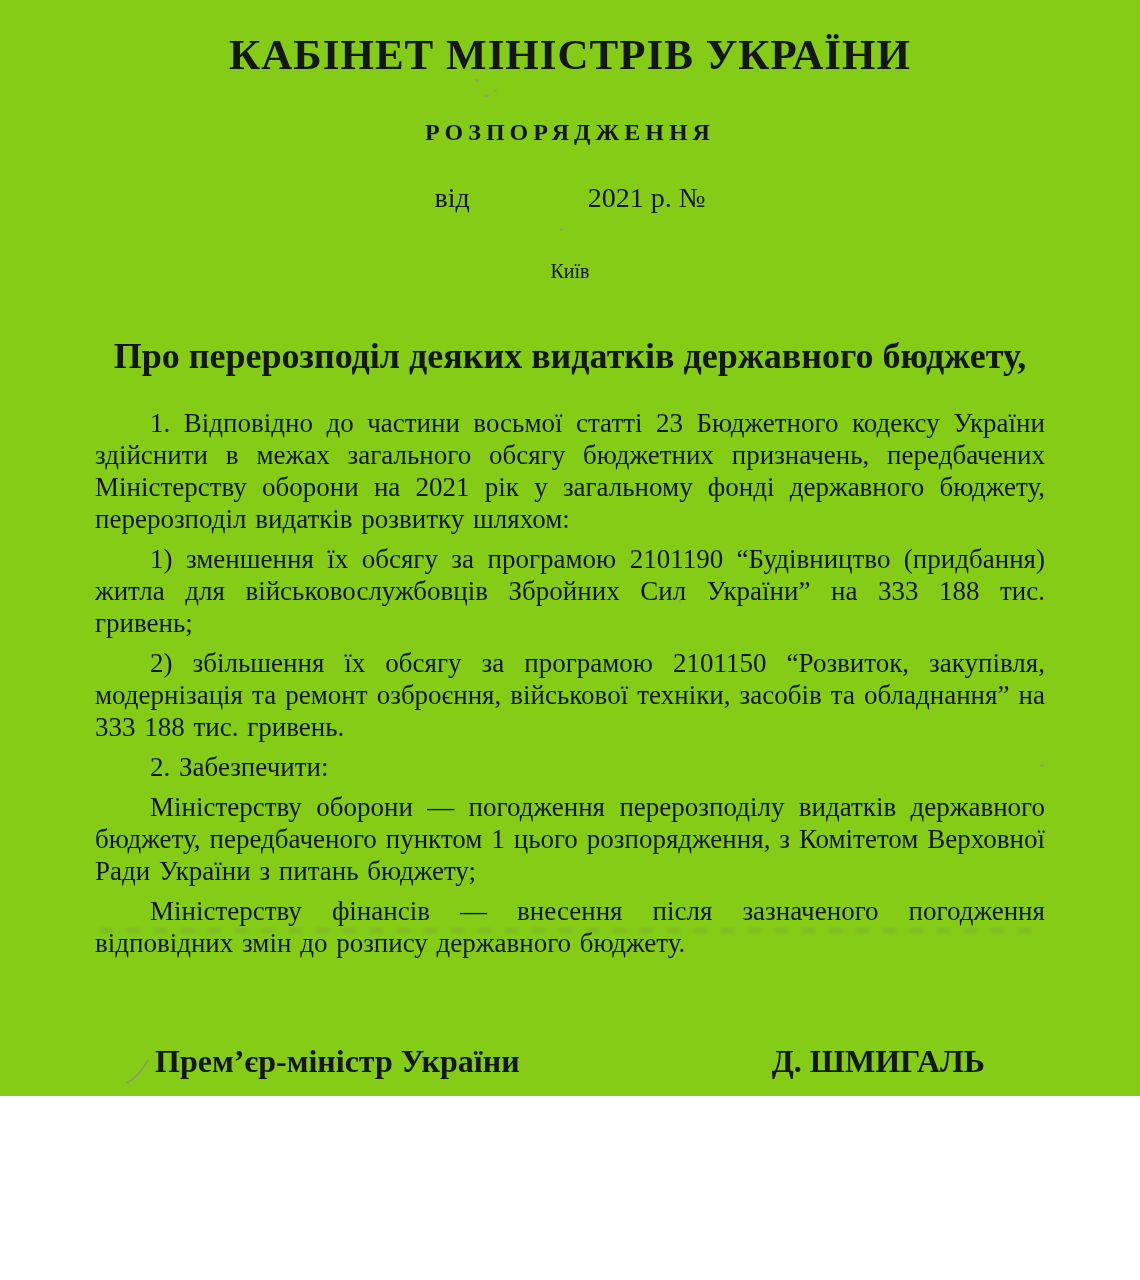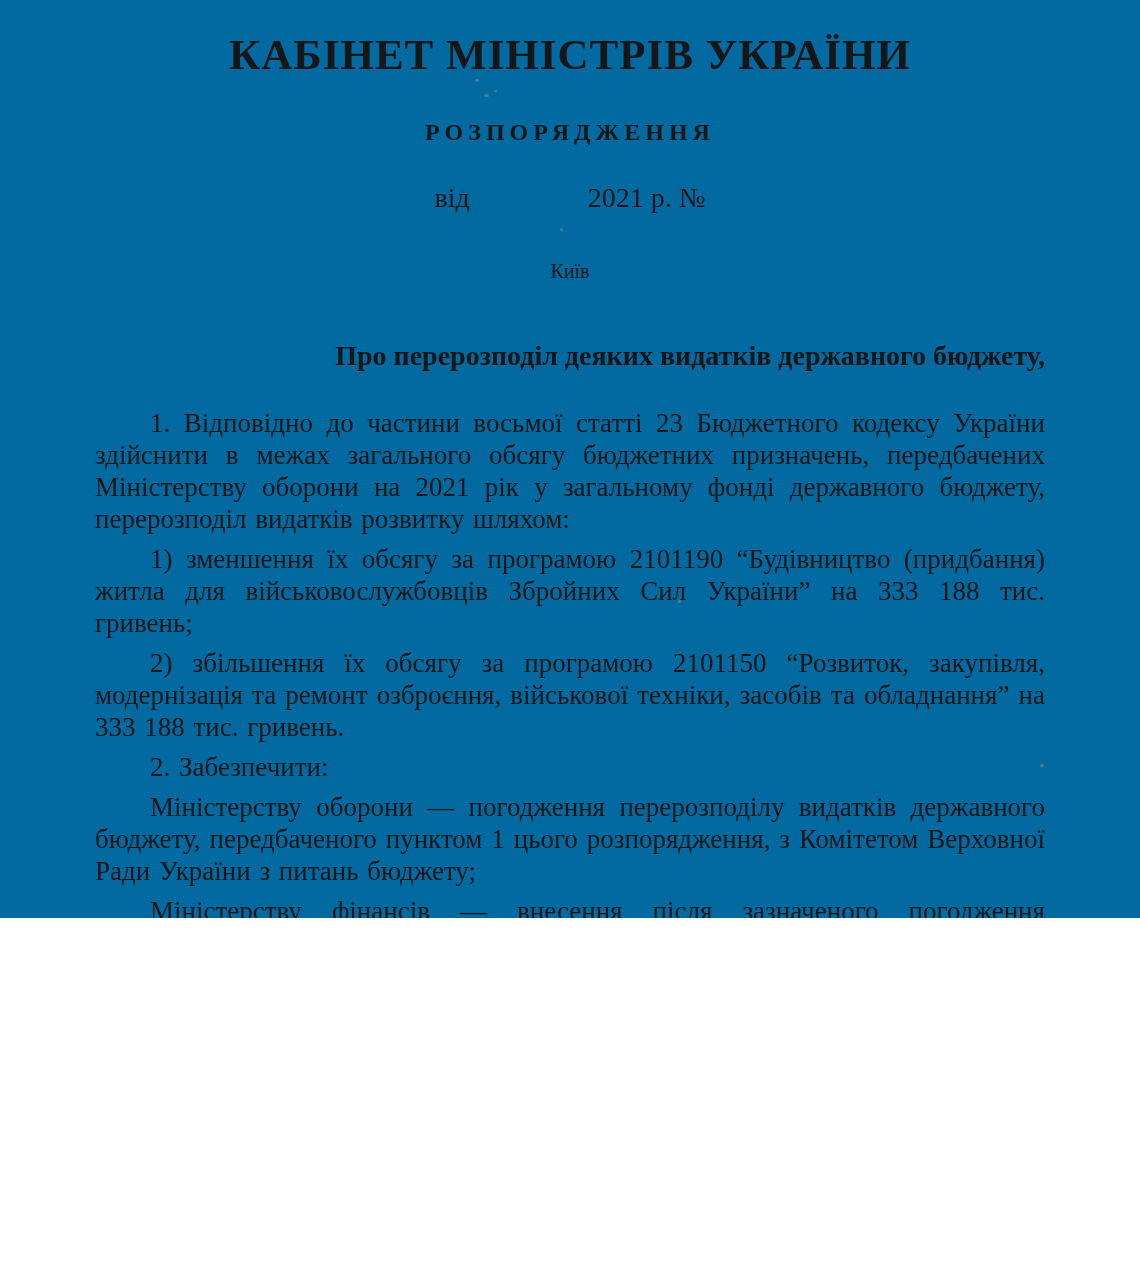--- a/index.html
+++ b/index.html
@@ -1,20 +1,20 @@
 <!DOCTYPE html>
 <html lang="uk"><head>
 <meta charset="utf-8">
 <style>
   html, body { margin: 0; padding: 0; background: #ffffff; }
   .page {
     position: relative;
     width: 1140px;
-    height: 918px;
-    background: #0369a1;
+    height: 1096px;
+    background: #84cc16;
     font-family: "Liberation Serif", "DejaVu Serif", serif;
     color: #161616;
     overflow: hidden;
   }
   .content { padding: 0 95px; }
 
   
   .org {
     margin: 30px 0 0;
     text-align: center;
@@ -39,22 +39,22 @@
   }
   .city {
     margin-top: 46px;
     text-align: center;
     font-size: 20px;
   }
 
   
   .title {
     margin-top: 54px;
-    text-align: right;
-    font-size: 28px;
+    text-align: center;
+    font-size: 36px;
     font-weight: bold;
     line-height: 38px;
   }
 
   
   .body { margin-top: 32px; }
   .para {
     margin: 0 0 8px;
     font-size: 27px;
     line-height: 32px;

